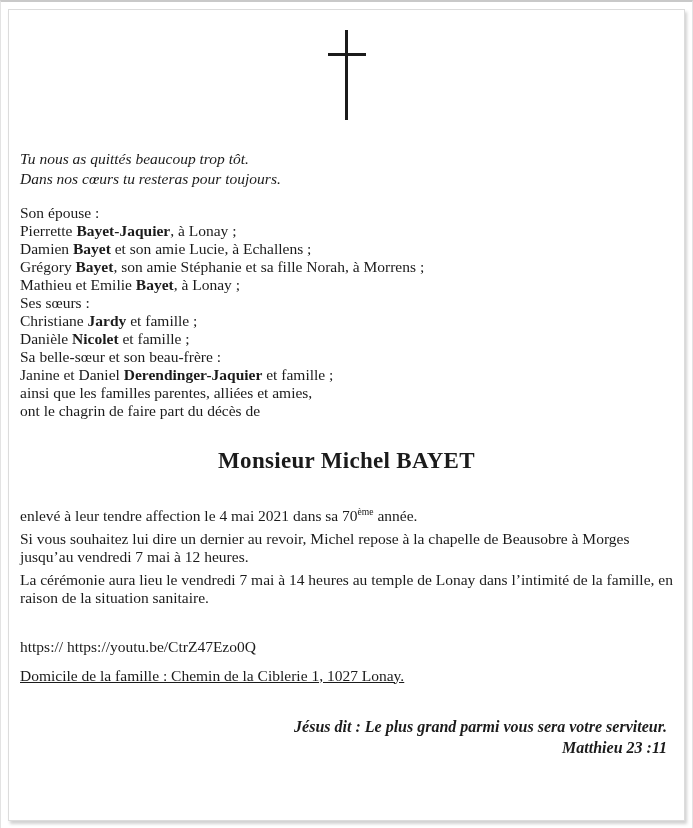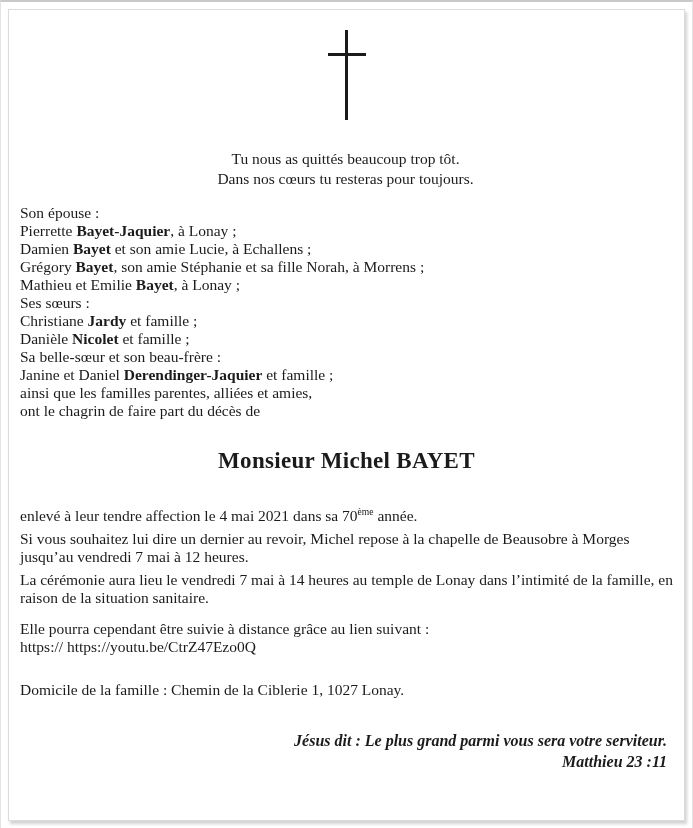--- a/index.html
+++ b/index.html
@@ -48,21 +48,22 @@
   }
   .cross::after {
     content: "";
     position: absolute;
     left: 0; top: 23px;
     width: 38px; height: 3px;
     background: var(--text);
   }
   .top-quote {
     margin-top: 29px;
-    text-align: center;
+    text-align: left;
+    font-style: italic;
     font-size: 15.5px;
     line-height: 20px;
     padding-right: 2px;
   }
   .family {
     margin-top: 15px;
     font-size: 15.5px;
     line-height: 18px;
   }
   .fline b { font-weight: bold; }
@@ -71,21 +72,21 @@
     text-align: center;
     font-size: 23px;
     font-weight: bold;
     line-height: 38px;
     letter-spacing: 0.3px;
   }
   .paragraphs { font-size: 15.5px; line-height: 18.5px; }
   .paragraphs .para { margin-top: 4px; }
   .paragraphs .para:nth-child(1) { margin-top: 27px; }
   .paragraphs .para:nth-child(4) { margin-top: 12px; }
-  .paragraphs .para:nth-child(5) { margin-top: 24px; }
+  .paragraphs .para:nth-child(5) { margin-top: 10px; text-decoration: underline; }
   .paragraphs sup { font-size: 0.62em; line-height: 0; }
   .closing-quote {
     margin-top: 31px;
     text-align: right;
     font-style: italic;
     font-size: 16px;
     line-height: 21px;
     padding-right: 6px;
     font-weight: bold;
   }
@@ -117,21 +118,21 @@
         <div class="fline"><span>ainsi que les familles parentes, alliées et amies,</span></div>
         <div class="fline"><span>ont le chagrin de faire part du décès de</span></div>
       </div>
 
     <div class="page-title">Monsieur Michel BAYET</div>
 
     <div class="paragraphs">
         <div class="para"><span>enlevé à leur tendre affection le 4 mai 2021 dans sa 70</span><sup>ème</sup><span> année.</span></div>
         <div class="para"><span>Si vous souhaitez lui dire un dernier au revoir, Michel repose à la chapelle de Beausobre à Morges jusqu’au vendredi 7 mai à 12 heures.</span></div>
         <div class="para"><span>La cérémonie aura lieu le vendredi 7 mai à 14 heures au temple de Lonay dans l’intimité de la famille, en raison de la situation sanitaire.</span></div>
-        <div class="para"><span>Elle pourra cependant être suivie à distance grâce au lien suivant :</span><br><span>https:// https://youtu.be/CtrZ47Ezo0Q</span></div>
+        <div class="para"><br><span>https:// https://youtu.be/CtrZ47Ezo0Q</span></div>
         <div class="para"><span>Domicile de la famille : Chemin de la Ciblerie 1, 1027 Lonay.</span></div>
       </div>
 
     <div class="closing-quote">
       <div>Jésus dit : Le plus grand parmi vous sera votre serviteur.</div>
       <div>Matthieu 23 :11</div>
     </div>
 
   </div>
 </div>

